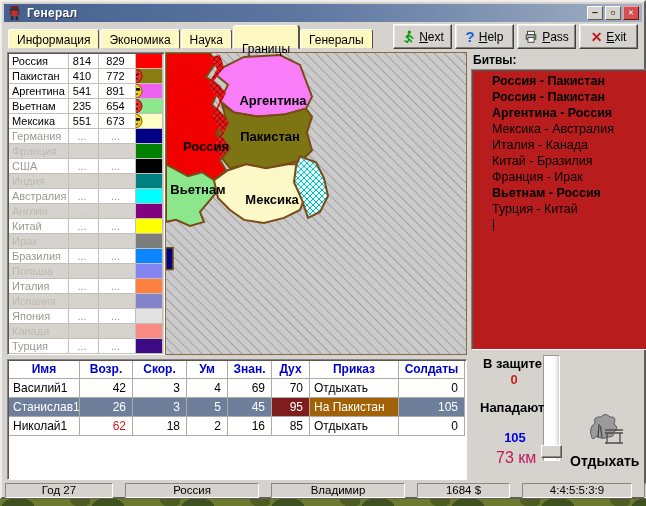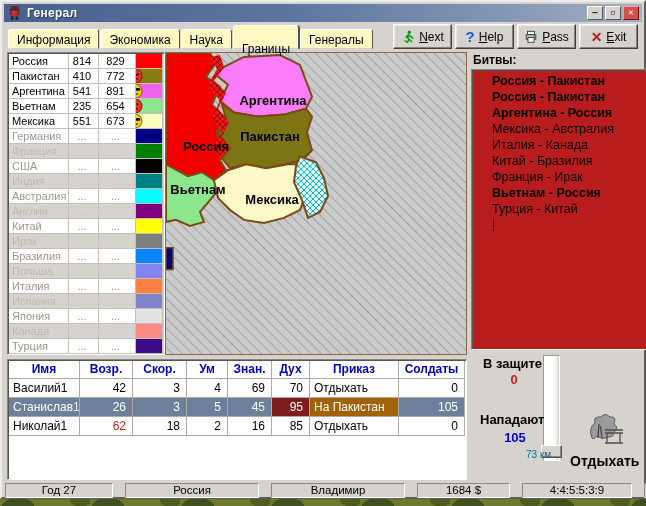--- a/index.html
+++ b/index.html
@@ -114,21 +114,21 @@
     white-space:nowrap; overflow:hidden; cursor:default;
   }
   .grow.head .gcell{ font-weight:bold; text-align:center; height:18px; line-height:17px; }
   .gcell.l{ text-align:left; padding-left:4px; }
   .gcell.r{ text-align:right; padding-right:6px; }
   .grow.sel .gcell{ color:#fff; }
   
   .defense{ position:absolute; left:466px; top:350px; width:176px; height:128px; font-size:13px; }
   .defense .lab{ position:absolute; font-weight:bold; color:#000; white-space:nowrap; }
   .defense .val{ position:absolute; font-weight:bold; text-align:center; }
-  .dist{ position:absolute; font-size:10px; color:#0369a1;margin-left:30px; }
+  .dist{ position:absolute; font-size:16px; color:#be185d; }
   .slider{ position:absolute; left:75px; top:3px; width:17px; height:106px;
     background:linear-gradient(90deg,#ffffff 0 70%,#d9d6cf);
     border:1px solid; border-color:#9a988f #fff #fff #9a988f; }
   .sthumb{ position:absolute; left:-3px; right:-3px; bottom:2px; height:13px;
     background:#d6d3ce; border:1px solid; border-color:#fff #55534d #55534d #fff;
     box-shadow:inset -1px -1px 0 #8a887f; }
   .resticon{ position:absolute; left:116px; top:60px; width:44px; height:38px; }
   
   .statusbar{ position:absolute; left:3px; top:481px; right:3px; height:15px; display:flex; gap:12px; }
   .scell{
@@ -484,21 +484,21 @@
         <div class="gcell r">0</div>
       </div>
     </div>
 
   <div class="defense">
     <div class="lab" style="left:15px;top:4px;">В защите</div>
     <div class="val" style="left: 36px; top: 20px; width: 20px; color: rgb(204, 32, 32);">0</div>
     <div class="slider">
       <div class="sthumb"></div>
     </div>
-    <div class="lab" style="left:12px;top:60px;">Нападают</div>
+    <div class="lab" style="left:12px;top:48px;">Нападают</div>
     <div class="val" style="left: 30px; top: 78px; width: 34px; color: rgb(0, 0, 224);">105</div>
     <div class="dist" style="left:28px;top:97px;">73 км</div>
     <svg class="resticon" viewBox="0 0 44 38">
       <path d="M8 26 Q4 16 11 11 Q9 4 17 5 Q21 0 26 5 Q33 4 30 12 Q36 16 29 21 Q31 25 24 25 Q18 28 13 24 Q9 28 8 26 Z" fill="#9b9b9b" stroke="#5c5c5c" stroke-width="1"></path>
       <path d="M14 26 L15 12 M18 26 L16.5 14" stroke="#4c4c4c" stroke-width="1.4" fill="none"></path>
       <path d="M21 18 h18 M21 21 h18 M23 21 v10 M36 21 v10 M21 31 h18" stroke="#4c4c4c" stroke-width="1.3" fill="none"></path>
     </svg>
     <div class="lab" style="left:102px;top:101px;font-size:14px;">Отдыхать</div>
   </div>
 

